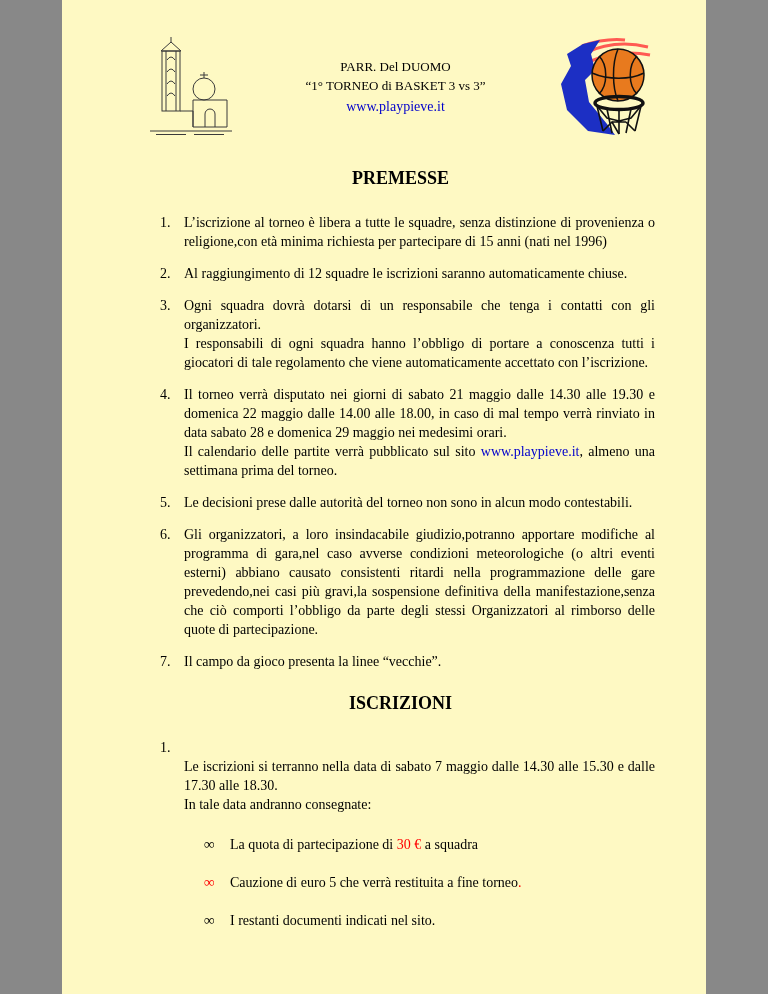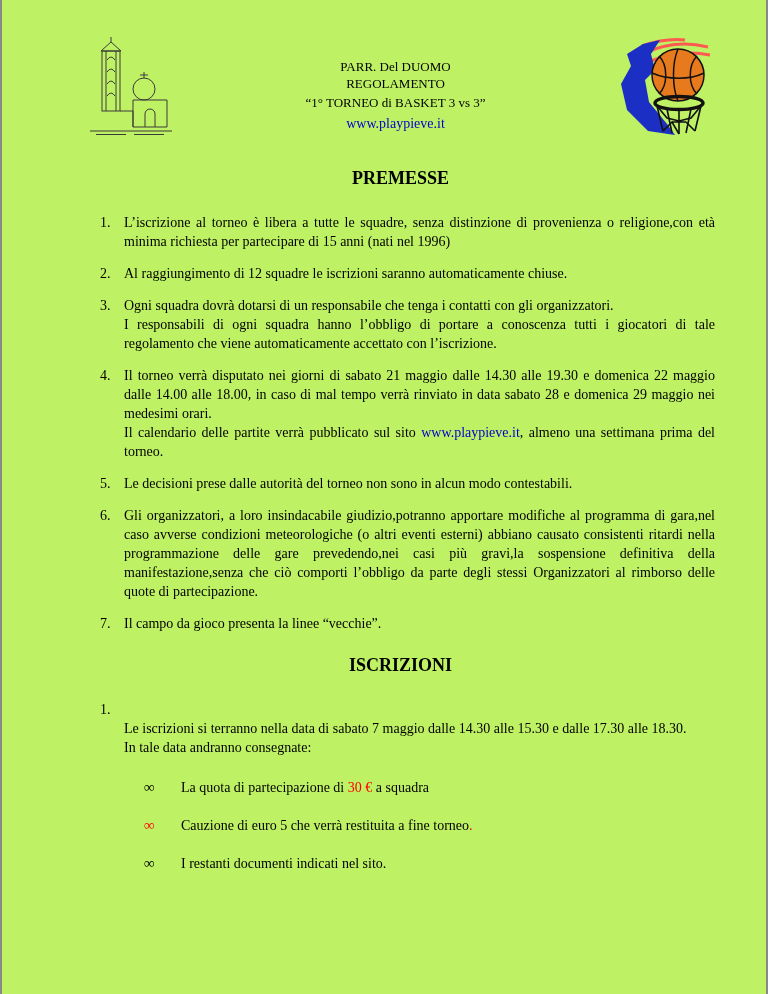--- a/index.html
+++ b/index.html
@@ -1,18 +1,18 @@
 <!DOCTYPE html>
 <html><head>
 <meta charset="utf-8">
 <style>
   * { margin:0; padding:0; box-sizing:border-box; }
   html,body { background:#888; }
   .page {
-    width:764px; height:994px; margin:0 auto; background:#bef264;
+    width:644px; height:994px; margin:0 auto; background:#fef9c3;
     font-family:"Liberation Serif", serif; font-size:14px; color:#000;
     padding:36px 51px 0 84px; overflow:hidden; position:relative;
   }
   
   .header { display:flex; justify-content:space-between; align-items:flex-start; height:104px; margin-bottom:6px; }
   .logo-box { flex:0 0 auto; }
   .header-center { flex:1; text-align:center; padding-top:22px; line-height:17px; }
   .hc-small { font-size:13px; }
   .hc-title { font-size:13px; margin-top:2px; }
   .link { color:#0000cc; cursor:pointer; }
@@ -26,21 +26,21 @@
   .st-premesse { margin:28px 0 24px 0; }
   .st-iscrizioni { margin:22px 0 24px 0; }
   .ol { padding-left:14px; }
   .li { display:flex; margin-bottom:13px; }
   .num { flex:0 0 24px; line-height:19px; }
   .txt { flex:1; text-align:justify; white-space:pre-line; line-height:19px; }
   .red { color:#ff0000; }
   .bullets { margin:2px 0 0 20px; }
   .brow { display:flex; line-height:19px; }
   .bsym { flex:0 0 26px; font-size:15px; }
-  .btxt { flex:1;margin-left:11px; }
+  .btxt { flex:1; }
   svg { display:block; }
 </style>
 </head>
 <body>
 
 <div class="page">
 
   <div class="header">
     <div class="logo-box">
       <svg width="90" height="102" viewBox="0 0 90 102">
@@ -56,21 +56,20 @@
           <path d="M47,64 h34 v27 h-34 z"></path>
           <path d="M59,91 v-13 a5,5 0 0 1 10,0 v13"></path>
           <path d="M34,75 h13 v16"></path>
           <path d="M4,95 h82 M10,98.5 h30 M48,98.5 h30"></path>
         </g>
       </svg>
     </div>
 
     <div class="header-center">
       <div class="hc-small">PARR. Del DUOMO</div>
-      <div class="hc-small">REGOLAMENTO</div>
       <div class="hc-title">“1° TORNEO di BASKET 3 vs 3”</div>
       <div><a class="link hc-link">www.playpieve.it</a></div>
     </div>
 
     <div class="logo-box">
       <svg width="100" height="102" viewBox="0 0 100 102">
         <g stroke="#ff5a52" stroke-width="3" fill="none">
           <path d="M30,17 Q60,3 93,11"></path>
           <path d="M36,25 Q64,13 95,19"></path>
           <path d="M27,10 Q50,2 70,4"></path>

